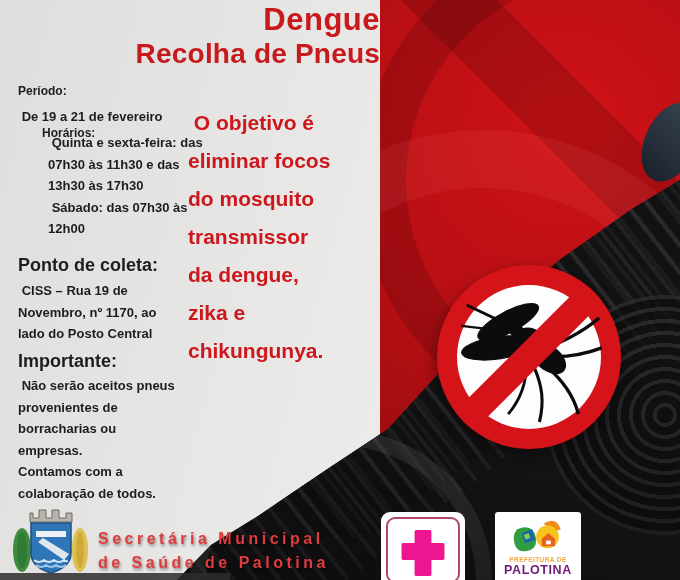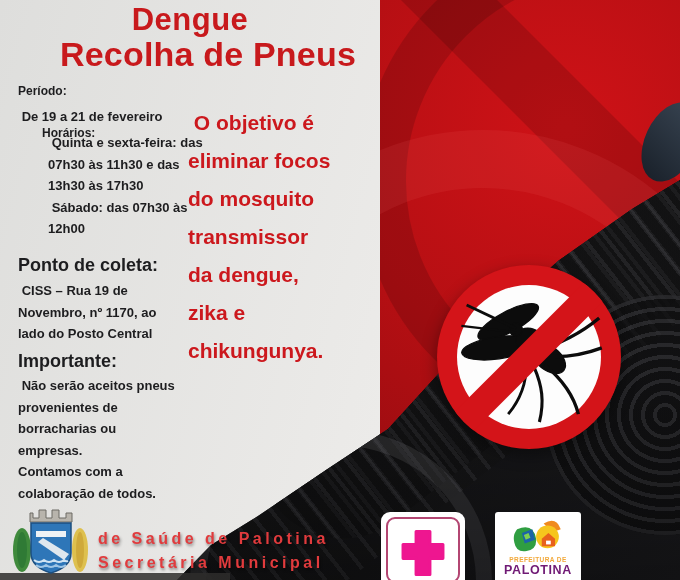--- a/index.html
+++ b/index.html
@@ -66,23 +66,23 @@
     background:#d41419;overflow:hidden;z-index:3;box-shadow:0 6px 16px rgba(0,0,0,0.40);
   }
   .no-sign .inner{position:absolute;inset:20px;border-radius:50%;background:#fdfdfd;}
   .no-sign svg{position:absolute;inset:14px;width:156px;height:156px;}
   .no-sign .slash{
     position:absolute;left:-12px;right:-12px;top:50%;height:27px;margin-top:-14px;
     background:#d41419;transform:rotate(-45deg);
   }
 
   
-  .title{position:absolute;left:0;top:3px;width:380px;text-align:center;z-index:4;color:#c8191c;font-weight:800;}
+  .title{position:absolute;left:0;top:3px;width:380px;text-align:right;z-index:4;color:#c8191c;font-weight:800;}
   .title .l1{font-size:31px;line-height:33px;letter-spacing:.5px;}
-  .title .l2{font-size:34px;line-height:36px;letter-spacing:.2px;margin-left:36px;}
+  .title .l2{font-size:28px;line-height:36px;letter-spacing:.2px;margin-left:36px;}
 
   
   .info{position:absolute;z-index:4;color:#1d1d1f;}
   .lab-s{font-size:12px;font-weight:800;}
   .lab-l{font-size:18px;font-weight:800;}
   .val{font-size:13px;font-weight:700;line-height:21.5px;}
   #periodo-label{left:18px;top:84px;}
   #periodo-text{left:18px;top:106px;width:250px;}
   #horarios-label{left:18px;top:126px;margin-left:24px;}
   #horarios-text{left:18px;top:132px;width:250px;margin-left:30px;}
@@ -198,22 +198,22 @@
     <ellipse cx="74" cy="46" rx="4" ry="18" fill="#cfa93a"></ellipse>
     <path d="M24 18 h42 v-9 h-6 v5 h-7 v-8 h-7 v8 h-6 v-8 h-7 v8 h-6 v-5 h-3 z" fill="#b8b4ac" stroke="#6d6a64" stroke-width="1"></path>
     <path d="M25 19 h40 v30 q0 14 -20 20 q-20 -6 -20 -20 z" fill="#2e76b8" stroke="#1c4f80" stroke-width="1.5"></path>
     <rect x="30" y="27" width="30" height="6" fill="#eef2f5"></rect>
     <path d="M32 38 L58 56 L63 50 L37 34 z" fill="#dfe7ee"></path>
     <path d="M28 56 q5 4 10 0 q5 4 10 0 q5 4 10 0 q2 2 4 1" stroke="#cfe3f2" stroke-width="2" fill="none"></path>
     <path d="M30 61 q5 4 10 0 q5 4 10 0 q5 4 10 0" stroke="#9fc6e6" stroke-width="2" fill="none"></path>
   </svg>
 
   <div class="footer-text">
+    <div>Secretária Municipal</div>
     <div>de Saúde de Palotina</div>
-    <div>Secretária Municipal</div>
   </div>
 
   <div class="card card-cross">
     <div class="inner-border"></div>
     <svg width="46" height="52" viewBox="0 0 60 66">
       <path d="M21 5 h18 v17 h17 v18 h-17 v21 h-18 v-21 h-17 v-18 h17 z" fill="#ee1690" stroke="#ee1690" stroke-width="4" stroke-linejoin="round"></path>
     </svg>
   </div>
 
   <div class="card card-palotina">

